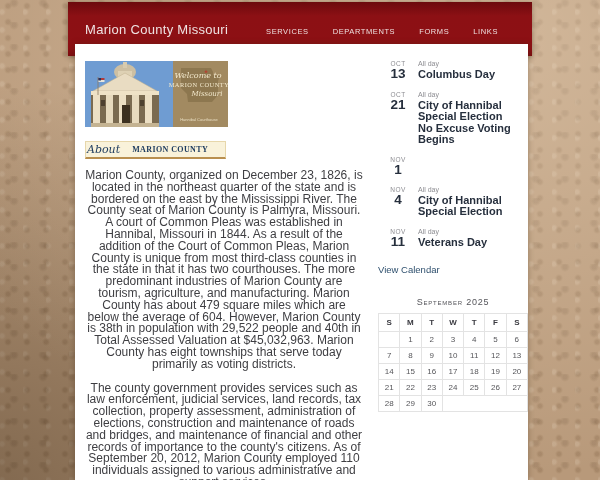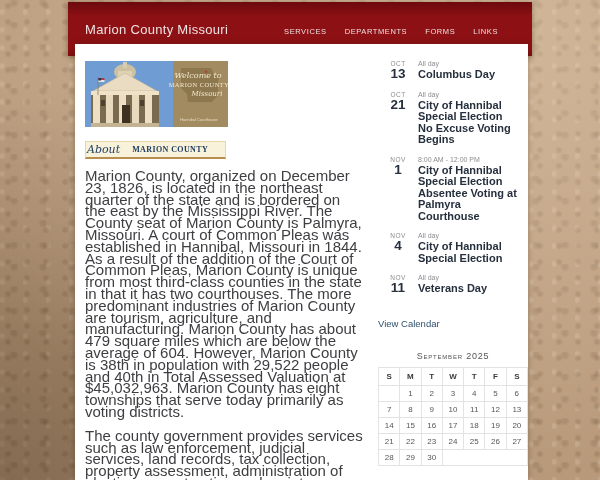--- a/index.html
+++ b/index.html
@@ -16,48 +16,48 @@
       radial-gradient(circle at 14px 3px, rgba(73,48,24,.14) 0 2px, rgba(73,48,24,0) 5px);
     background-size:auto,auto,19px 16px,23px 18px,29px 22px;
   }
   .site-header{
     position:absolute; left:68px; top:2px; width:464px; height:54px;
     background:linear-gradient(180deg,#6c0a0d 0%, #8c1014 26%, #8d1014 86%, #7c0d10 100%);
     display:flex; align-items:center;
     box-shadow:0 1px 5px rgba(50,30,12,.45);
   }
   .site-title{ color:#efe2e2; font-size:13px; font-weight:400; margin-left:17px; letter-spacing:.3px; text-decoration:none; }
-  .main-nav{ margin-left:auto; margin-right:34px; display:flex; gap:18px; list-style:none; }
+  .main-nav{ margin-left:auto; margin-right:34px; display:flex; gap:24px; list-style:none; }
   .main-nav a{ color:#eedfdf; font-size:7.5px; letter-spacing:.6px; text-decoration:none; }
   .content{
     position:absolute; left:75px; top:44px; width:453px; height:436px;
     background:#ffffff; box-shadow:0 0 6px rgba(60,40,20,.35);
   }
   .main-col{ position:absolute; left:10px; top:17px; width:278px; }
   .hero{ display:block; }
   .about-banner{
     margin-top:14px; width:141px; height:18px;
     background:#f9f2da; border:1px solid #e7d7ab; border-bottom:2px solid #b98f4f;
     display:flex; align-items:center; padding-left:1px;gap:9px;
   }
   .about-script{ font-family:"DejaVu Serif", serif; font-style:italic; font-size:11px; color:#1c3a5e; margin-right:3px; }
   .about-caps{ font-family:"Liberation Serif", serif; font-size:8px; letter-spacing:.4px; color:#1c3a5e; font-weight:bold; }
   .body-copy{ margin-top:11px; }
-  .body-copy p{ font-size:15px; line-height:11.8px; color:#3e3e42; margin-bottom:12px; }
+  .body-copy p{ font-size:12px; line-height:11.8px; color:#3e3e42; margin-bottom:12px;text-align:center; }
   .hero-bottom-wrap{ margin-top:9px; }
   .sidebar{ position:absolute; left:303px; top:16px; width:141px; }
   .events-title{ font-size:11.5px; font-weight:400; color:#38383c; margin-bottom:15px; }
   .event{ display:flex; margin-bottom:10px; margin-left:8px; }
   .event-date{ width:24px; text-align:center; flex-shrink:0; }
   .event-month{ display:block; font-size:6.5px; letter-spacing:.5px; color:#8d8d92; text-transform:uppercase; }
   .event-day{ display:block; font-size:13.5px; font-weight:bold; color:#262f3d; line-height:13px; }
   .event-details{ margin-left:8px; }
   .event-time{ display:block; font-size:7px; color:#8d8d92; margin-bottom:2px; }
   .event-title{ display:block; font-size:11px; font-weight:bold; color:#262f3d; line-height:11.5px; text-decoration:none; }
-  .view-calendar{ display:inline-block; margin-top:13px; font-size:9.5px; color:#2f506e; text-decoration:none; }
+  .view-calendar{ display:inline-block; margin-top:6px; font-size:9.5px; color:#2f506e; text-decoration:none; }
   .mini-calendar{ margin-top:20px; width:150px; border-collapse:collapse; }
   .mini-calendar caption{
     caption-side:top; text-align:center; font-variant:small-caps; letter-spacing:.8px;
     font-size:9px; color:#55555a; padding-bottom:6px;
   }
   .mini-calendar th{
     border:1px solid #e3e3e3; font-size:8px; color:#3a3a40; font-weight:bold;
     text-align:center; padding:4px 0;
   }
   .mini-calendar td{
@@ -183,24 +183,20 @@
         <span class="event-time">All day</span>
         <a href="#" class="event-title">City of Hannibal Special Election No Excuse Voting Begins</a>
       </div>
     </div>
 
     <div class="event">
       <div class="event-date">
         <span class="event-month">NOV</span>
         <span class="event-day">1</span>
       </div>
-      <div class="event-details">
-        <span class="event-time">8:00 AM - 12:00 PM</span>
-        <a href="#" class="event-title">City of Hannibal Special Election Absentee Voting at Palmyra Courthouse</a>
-      </div>
     </div>
 
     <div class="event">
       <div class="event-date">
         <span class="event-month">NOV</span>
         <span class="event-day">4</span>
       </div>
       <div class="event-details">
         <span class="event-time">All day</span>
         <a href="#" class="event-title">City of Hannibal Special Election</a>

